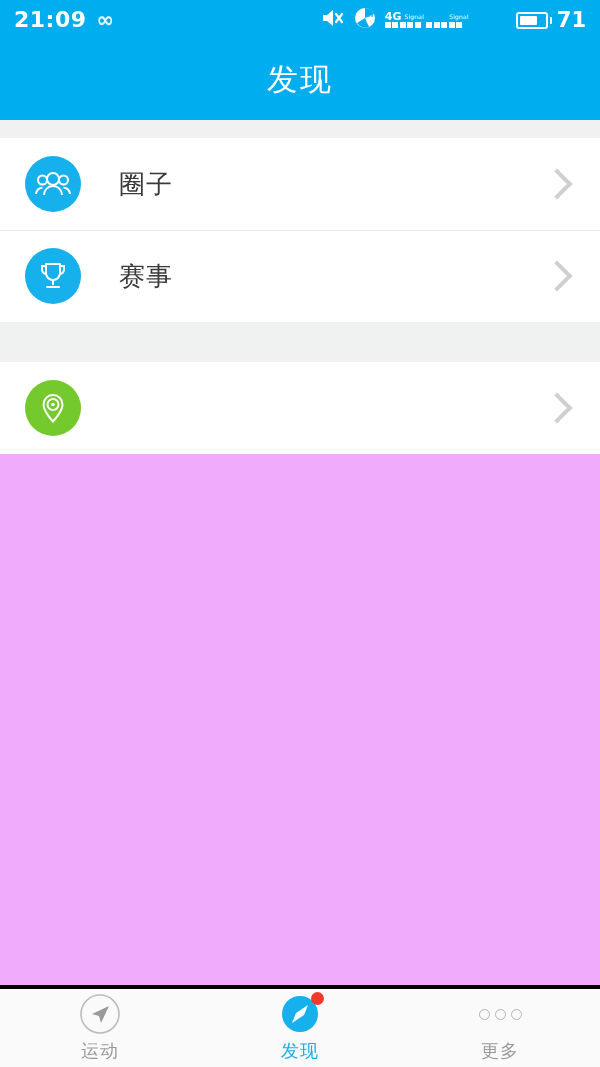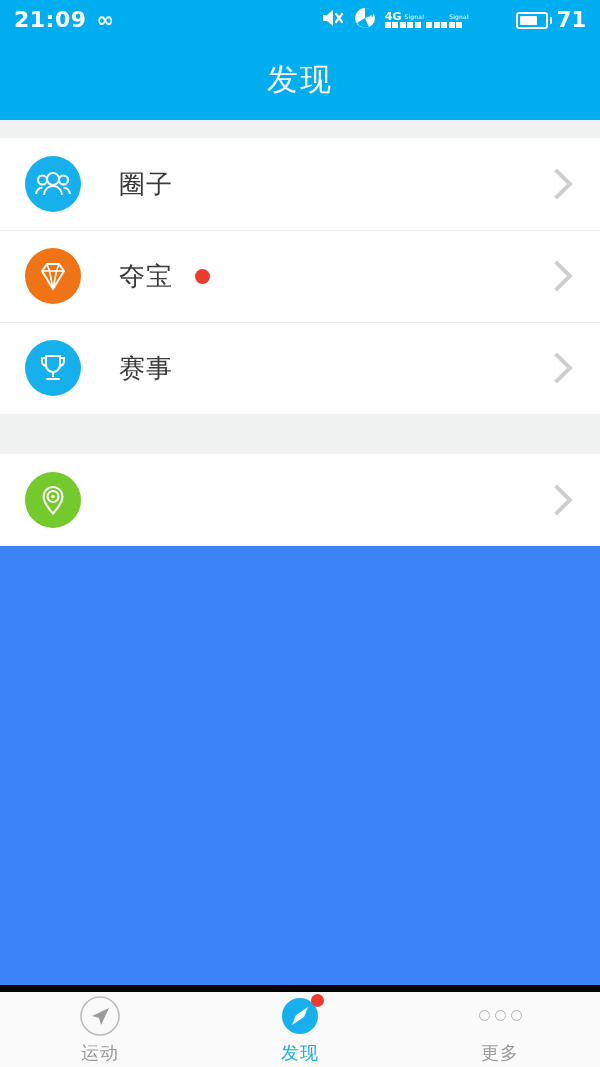--- a/index.html
+++ b/index.html
@@ -130,21 +130,21 @@
     letter-spacing: 2px;
   }
 
   
   .content {
     position: absolute;
     top: 120px;
     bottom: 82px;
     left: 0;
     right: 0;
-    background: #3b82f6;
+    background: #f0abfc;
     overflow: hidden;
   }
   .gap {
     height: 18px;
     background: #f0f1f1;
   }
   .gap-lg {
     height: 40px;
     background: #f0f1f1;
   }
@@ -203,21 +203,21 @@
   }
 
   
   .bottom-nav {
     position: absolute;
     left: 0;
     right: 0;
     bottom: 0;
     height: 82px;
     background: #fafafa;
-    border-top: 7px solid #000000;
+    border-top: 4px solid #000000;
     display: flex;
     box-sizing: border-box;
   }
   .nav-item {
     flex: 1;
     display: flex;
     flex-direction: column;
     align-items: center;
     justify-content: center;
     gap: 4px;
@@ -328,32 +328,20 @@
             <svg width="38" height="38" viewBox="0 0 38 38">
               <circle cx="19" cy="14" r="6" fill="none" stroke="#ffffff" stroke-width="2"></circle>
               <circle cx="8.5" cy="15" r="4.5" fill="none" stroke="#ffffff" stroke-width="2"></circle>
               <circle cx="29.5" cy="15" r="4.5" fill="none" stroke="#ffffff" stroke-width="2"></circle>
               <path d="M10 30 a9 9 0 0 1 18 0" fill="none" stroke="#ffffff" stroke-width="2"></path>
               <path d="M2 29 a7 7 0 0 1 6.5 -6.6" fill="none" stroke="#ffffff" stroke-width="2"></path>
               <path d="M36 29 a7 7 0 0 0 -6.5 -6.6" fill="none" stroke="#ffffff" stroke-width="2"></path>
             </svg>
           </div>
           <div class="row-label">圈子</div>
-          <div class="row-chevron"></div>
-        </div>
-        <div class="list-row">
-          <div class="row-icon" style="background: rgb(240, 115, 22);">
-            <svg width="34" height="34" viewBox="0 0 34 34">
-              <path d="M6 12 L17 30 L28 12 L23 5 L11 5 Z" fill="none" stroke="#ffffff" stroke-width="2" stroke-linejoin="round"></path>
-              <path d="M6 12 H28" stroke="#ffffff" stroke-width="1.6"></path>
-              <path d="M11 5 L13.5 12 L17 30 L20.5 12 L23 5" fill="none" stroke="#ffffff" stroke-width="1.6"></path>
-            </svg>
-          </div>
-          <div class="row-label">夺宝</div>
-          <div class="row-dot" style="background: rgb(240, 59, 44);"></div>
           <div class="row-chevron"></div>
         </div>
         <div class="list-row">
           <div class="row-icon" style="background: rgb(22, 177, 236);">
             <svg width="34" height="34" viewBox="0 0 34 34">
               <path d="M10 5 h14 v9 a7 7 0 0 1 -14 0 z" fill="none" stroke="#ffffff" stroke-width="2" stroke-linejoin="round"></path>
               <path d="M10 7 h-4 v3 a5 5 0 0 0 4 5" fill="none" stroke="#ffffff" stroke-width="2"></path>
               <path d="M24 7 h4 v3 a5 5 0 0 1 -4 5" fill="none" stroke="#ffffff" stroke-width="2"></path>
               <line x1="17" y1="21" x2="17" y2="26" stroke="#ffffff" stroke-width="2"></line>
               <line x1="11" y1="28" x2="23" y2="28" stroke="#ffffff" stroke-width="2" stroke-linecap="round"></line>

